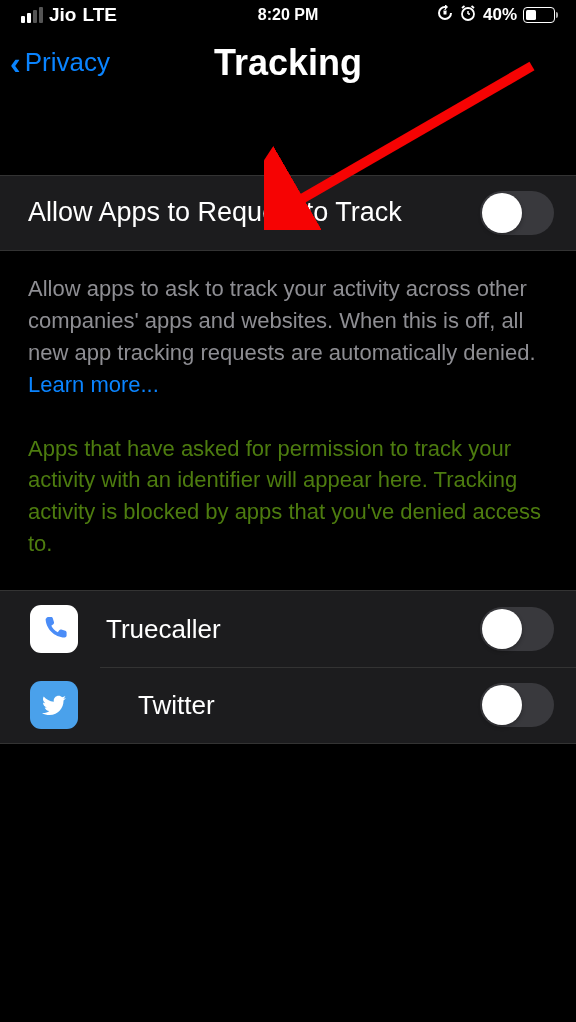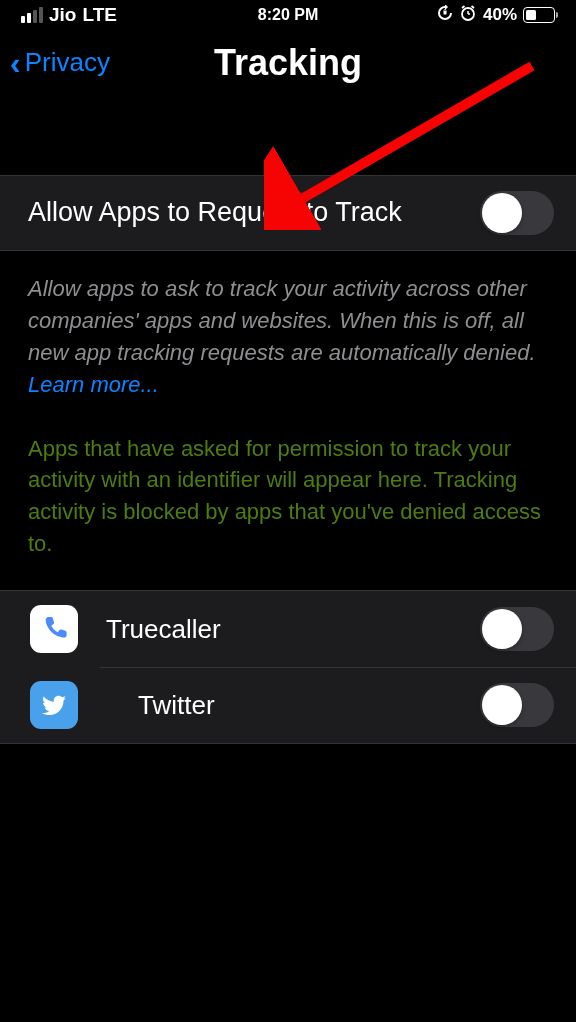--- a/index.html
+++ b/index.html
@@ -147,21 +147,20 @@
       position: absolute;
       top: 2px;
       left: 2px;
       box-shadow: 0 2px 4px rgba(0,0,0,0.3);
     }
     .footer-text {
       padding: 22px 28px;
       font-size: 22px;
       line-height: 1.45;
       color: #8e8e93;
-      font-style: italic;
     }
     .footer-text .link {
       color: #0a84ff;
     }
     .section-footer-2 {
       padding: 10px 28px 30px 28px;
       font-size: 22px;
       line-height: 1.45;
       color: #4d7c0f;
     }

